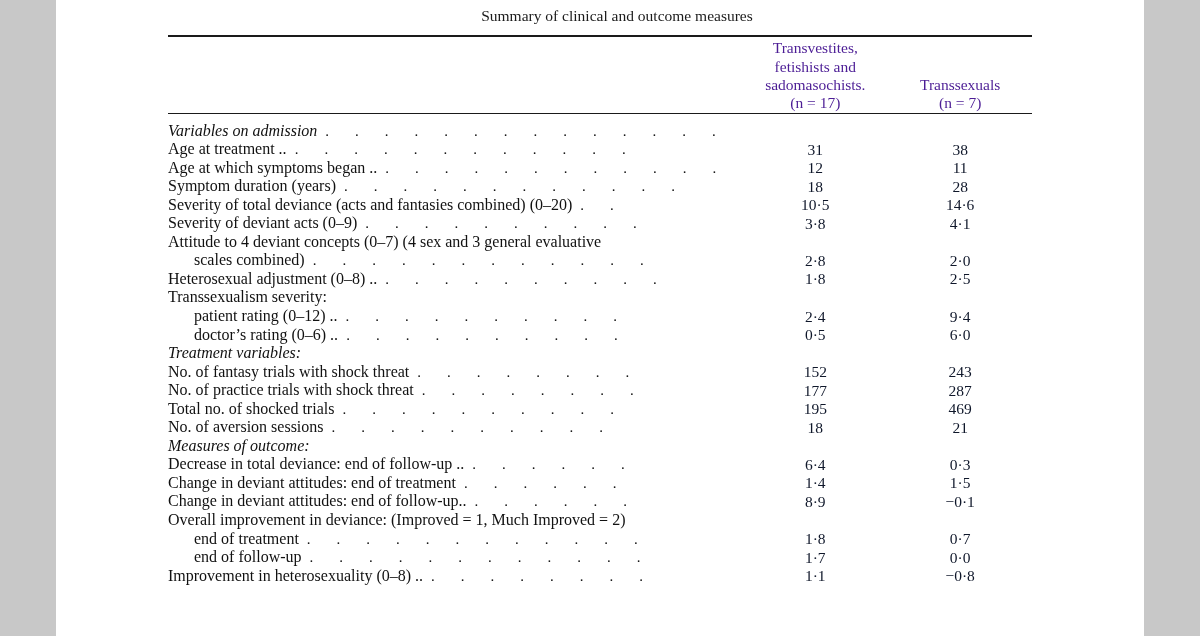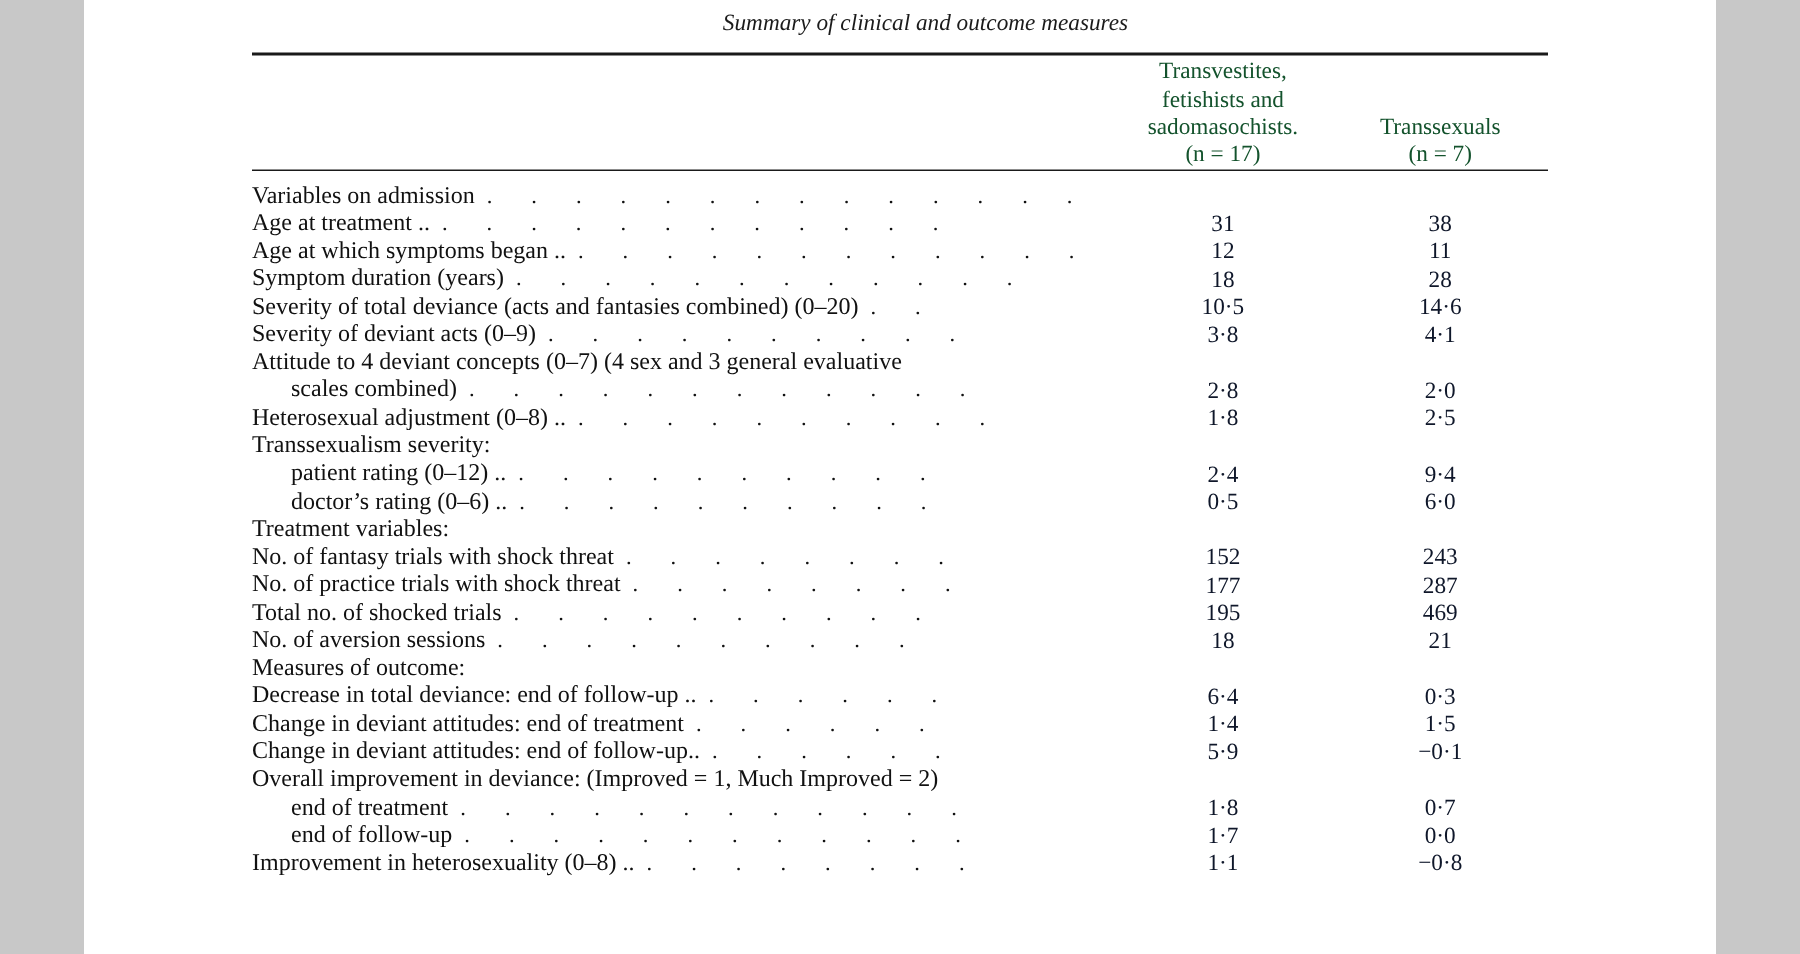--- a/index.html
+++ b/index.html
@@ -23,21 +23,20 @@
   }
   #sheet {
     position: relative;
     width: 100%;
     height: 100%;
   }
 
   
   .caption {
     text-align: center;
-    font-style: italic;
     font-size: 15.5px;
     color: #1b1b1b;
     line-height: 1.25;
     padding-top: 6px;
     padding-left: 34px;
   }
   .caption .line2 { display: block; }
 
   
   table.tbl {
@@ -56,32 +55,32 @@
   .rule-mid td { border-top: 1.2px solid #1a1a1a; height: 1px; font-size: 0; }
 
   .spacer-sm td { height: 7px; font-size: 0; }
 
   th.colhead {
     text-align: center;
     font-weight: normal;
     font-size: 15.5px;
     line-height: 1.18;
     padding: 7px 4px 6px 4px;
-    color: #14532d;
+    color: #4c1d95;
   }
   th.spacerhead { width: 560px; }
 
   td.label {
     font-size: 16px;
     line-height: 1.16;
     padding: 0.5px 0;
     white-space: nowrap;
     color: #111;
   }
-  td.label .ital { }
+  td.label .ital { font-style: italic; }
   td.label .indent { padding-left: 26px; display: inline-block; font-family: Liberation Serif, serif; }
 
   td.num {
     text-align: center;
     font-size: 15.5px;
     line-height: 1.16;
     width: 152px;
     padding: 0.5px 0;
     color: #0f172a;
   }
@@ -229,21 +228,21 @@
             <td class="num">6·4</td>
             <td class="num">0·3</td>
           </tr>
           <tr class="tight">
             <td class="label"><span>Change in deviant attitudes: end of treatment</span><span class="leader">......</span></td>
             <td class="num">1·4</td>
             <td class="num">1·5</td>
           </tr>
           <tr class="tight">
             <td class="label"><span>Change in deviant attitudes: end of follow-up..</span><span class="leader">......</span></td>
-            <td class="num">5·9</td>
+            <td class="num">8·9</td>
             <td class="num">−0·1</td>
           </tr>
           <tr class="tight">
             <td class="label"><span>Overall improvement in deviance: (Improved = 1, Much Improved = 2)</span></td>
             <td class="num"></td>
             <td class="num"></td>
           </tr>
           <tr class="tight">
             <td class="label"><span class="indent">end of treatment</span><span class="leader">............</span></td>
             <td class="num">1·8</td>

